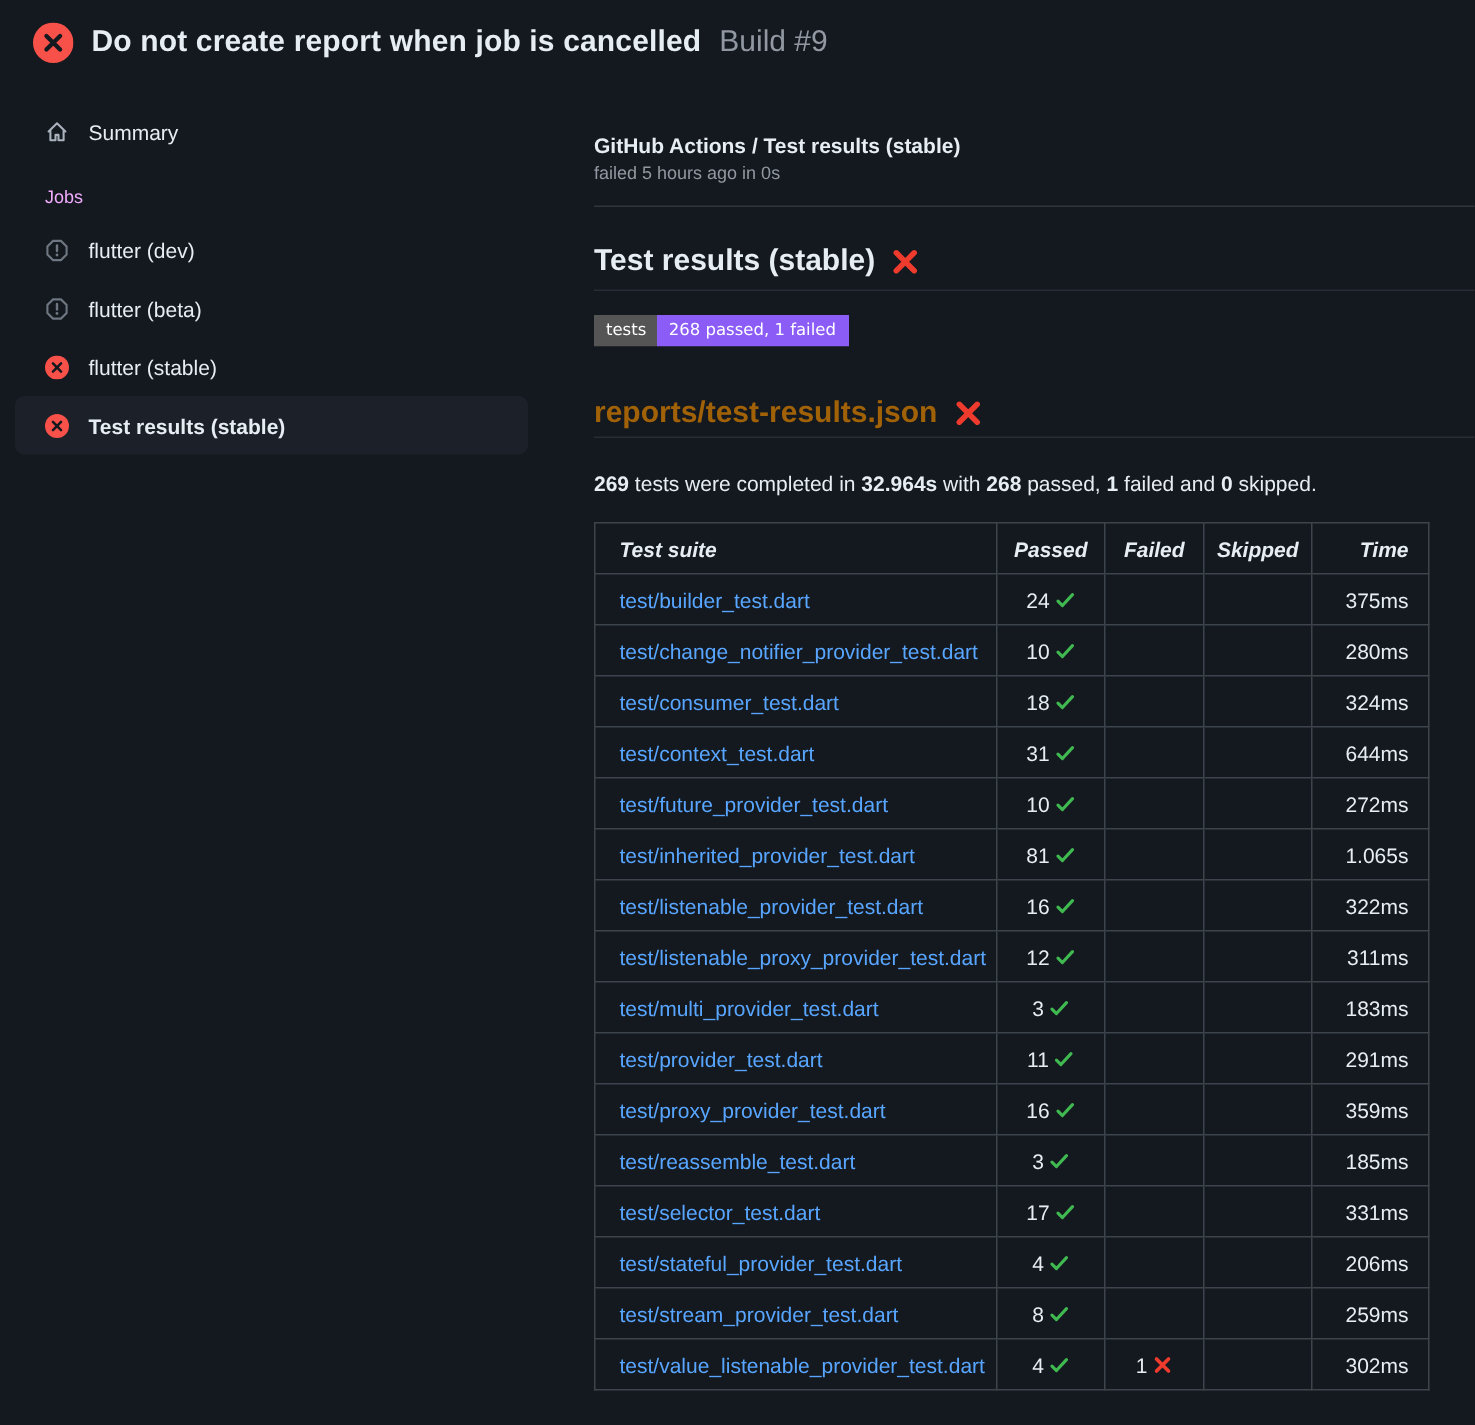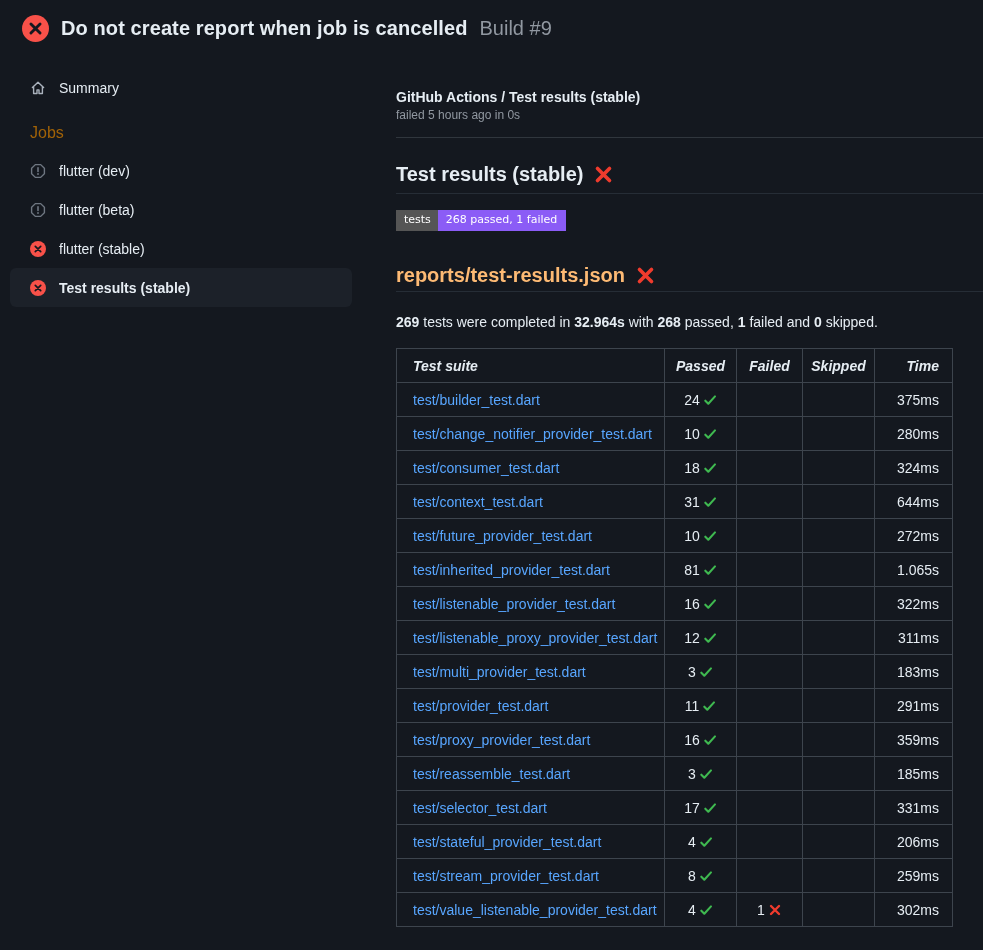--- a/index.html
+++ b/index.html
@@ -20,35 +20,35 @@
 
   
   .sidebar { width: 380px; flex: none; padding-top: 17px; }
   .sidebar-item {
     display: flex; align-items: center; gap: 13px; height: 39px;
     margin: 0 28px 0 10px; padding: 0 10px 0 20px; border-radius: 6px; cursor: pointer;
   }
   .sidebar-item.selected { background: #1c2129; font-weight: 700; }
   .icon16 { width: 16px; height: 16px; flex: none; display: inline-flex; }
   .icon16 svg { width: 16px; height: 16px; }
-  .section-label { color: #a16207; font-size: 16px; margin: 17px 0 9px 30px; }
+  .section-label { color: #f0abfc; font-size: 12px; margin: 17px 0 9px 30px; }
 
   
   .main { flex: 1; min-width: 0; padding: 38px 0 0 16px; }
   .breadcrumb { font-weight: 700; font-size: 14px; }
   .status-line { color: #9198a1; font-size: 12px; margin-top: 3px; line-height: 15px; }
   .divider { border: 0; border-top: 1px solid #30363d; margin: 14px 0 0 0; }
 
   h2.md-heading {
     display: flex; align-items: center; gap: 11px;
     margin: 22px 0 0 0; font-size: 20px; font-weight: 700; line-height: 28px;
     padding-bottom: 5px; border-bottom: 1px solid #262d36;
   }
   h2.report-heading { margin-top: 30px; padding-bottom: 2px; }
-  h2.report-heading a { color: #fdba74; text-decoration: none; cursor: pointer; }
+  h2.report-heading a { color: #a16207; text-decoration: none; cursor: pointer; }
   .x-mark { display: inline-flex; width: 19px; height: 19px; }
   .x-mark svg { width: 19px; height: 19px; }
 
   
   .badge { display: inline-flex; margin-top: 16px; border-radius: 0; overflow: hidden;
            font-family: "DejaVu Sans", sans-serif; font-size: 11px; line-height: 14px; }
   .badge-label { background: #555555; color: #ffffff; padding: 3px 7px 4px 8px; }
   .badge-value { background: #8b5cf6; color: #ffffff; padding: 3px 9px 4px 8px; }
 
   .summary-line { margin: 20px 0 0 0; font-size: 14px; line-height: 20px; }

